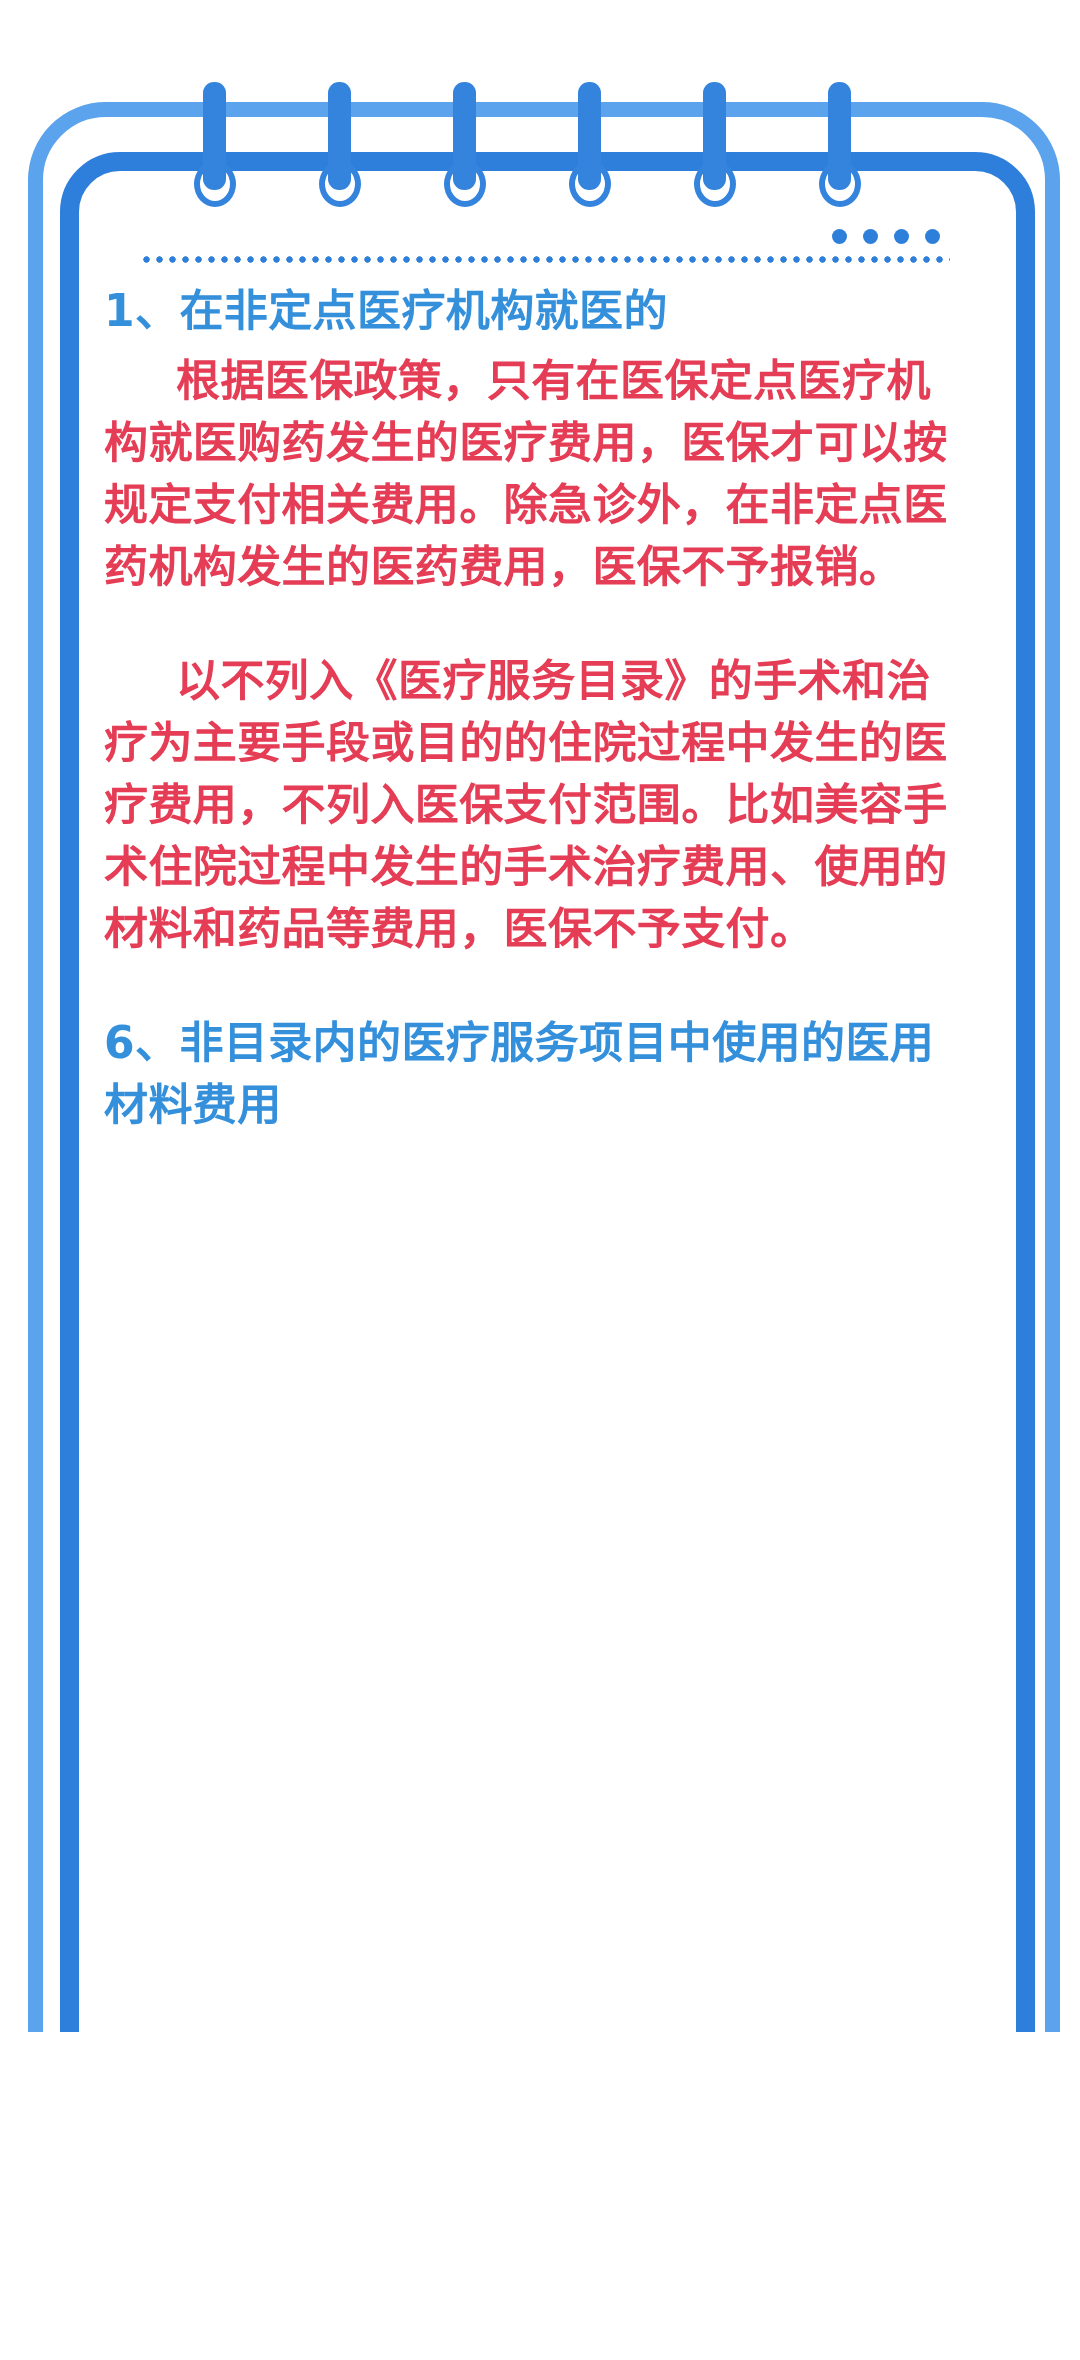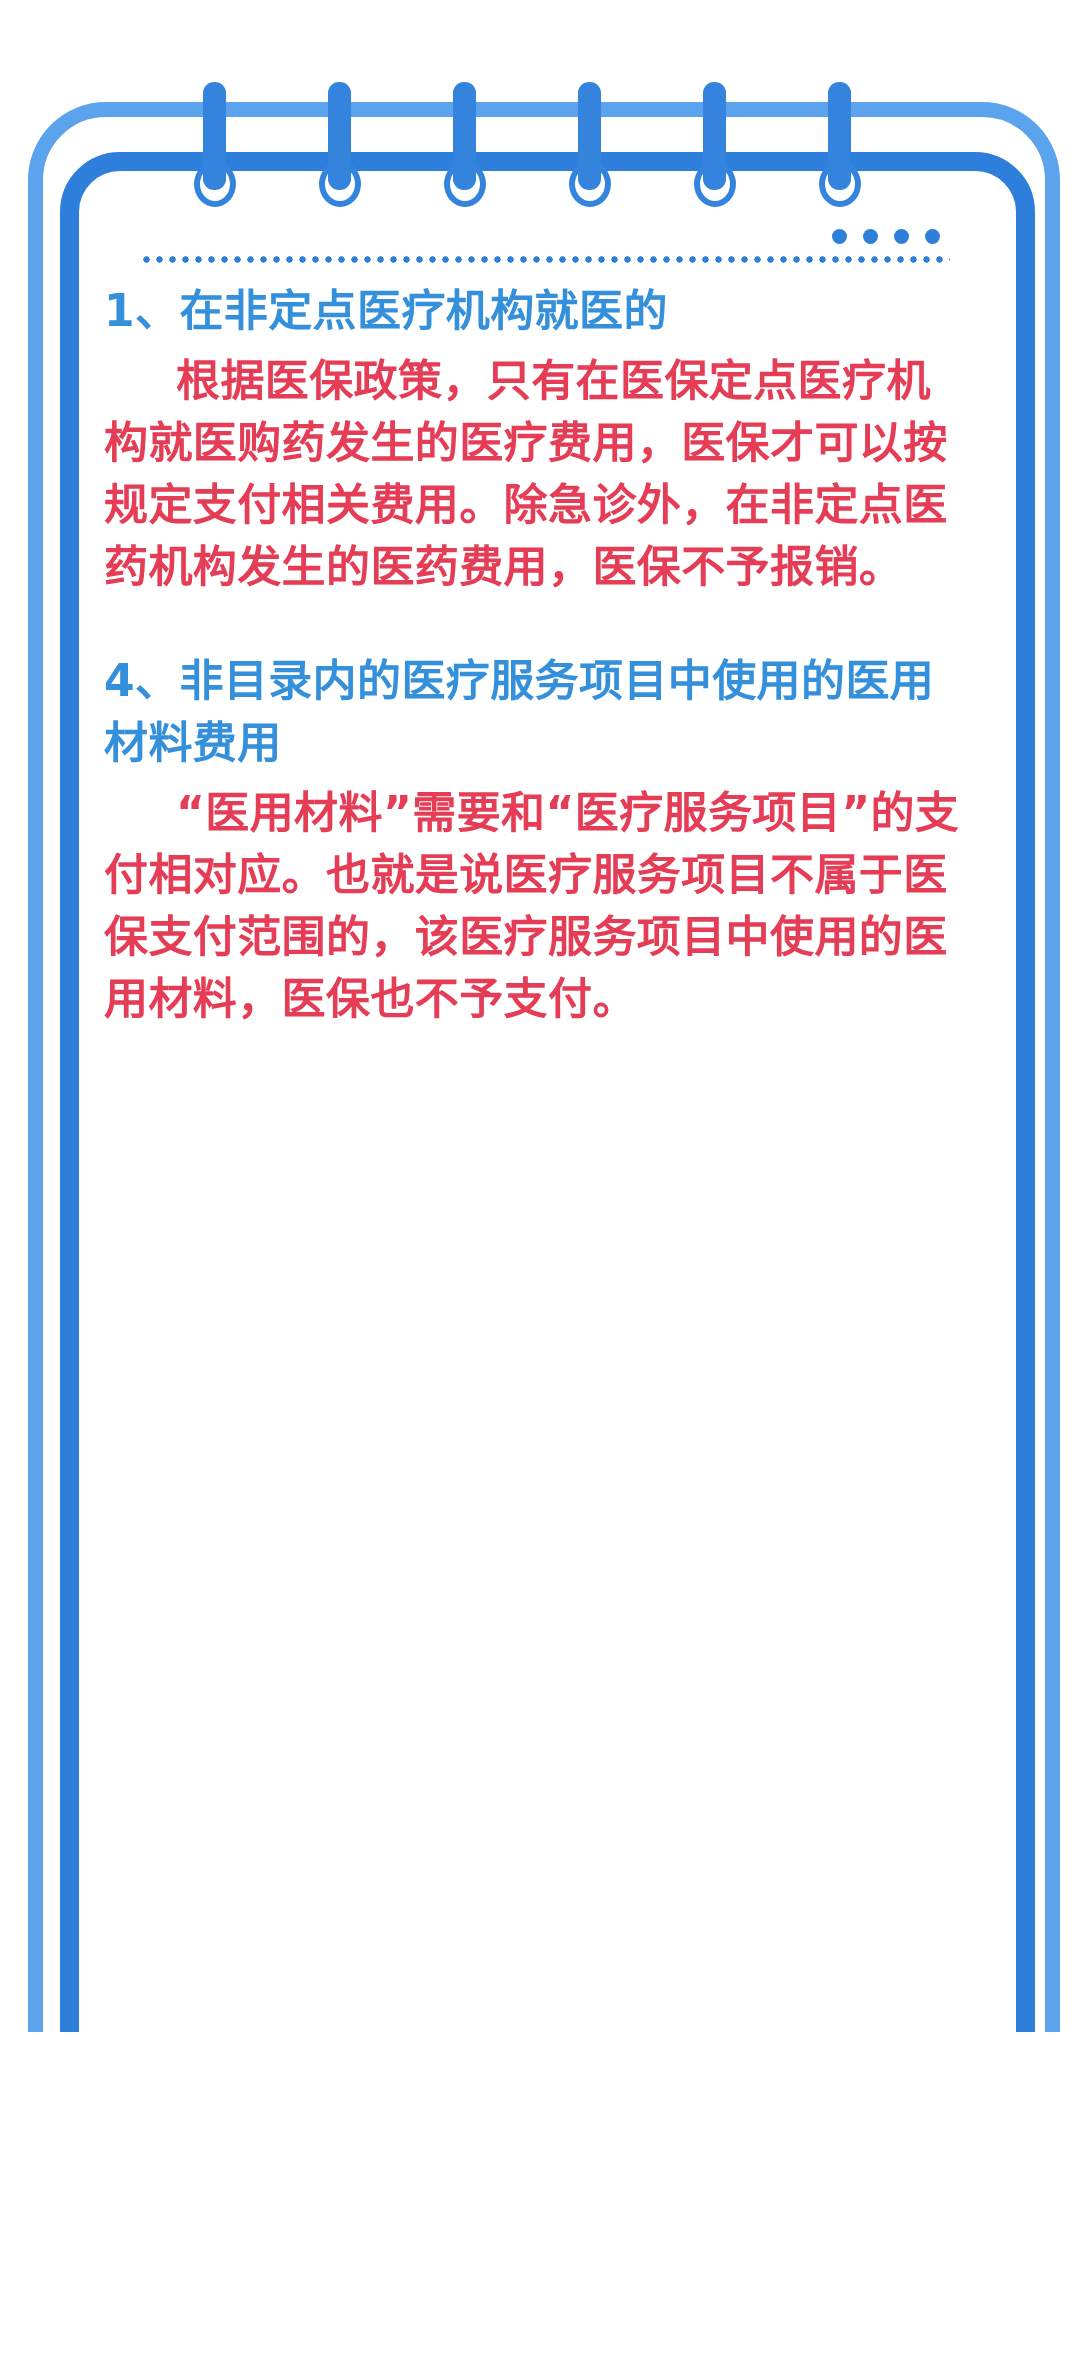--- a/index.html
+++ b/index.html
@@ -94,24 +94,24 @@
   </div>
   <div class="dotted dotted-top"></div>
   <div class="dotted dotted-bottom"></div>
 
   <div class="content">
     <section class="sec">
       <h2 class="sec-h">1、在非定点医疗机构就医的</h2>
       <p class="sec-b">根据医保政策，只有在医保定点医疗机构就医购药发生的医疗费用，医保才可以按规定支付相关费用。除急诊外，在非定点医药机构发生的医药费用，医保不予报销。</p>
     </section>
     <section class="sec">
+      <p class="sec-b">以不列入《医疗服务目录》的手术和治疗为主要手段或目的的住院过程中发生的医疗费用，不列入医保支付范围。比如美容手术住院过程中发生的手术治疗费用、使用的材料和药品等费用，医保不予支付。</p>
     </section>
     <section class="sec">
-      <h2 class="sec-h">4、非目录内的医疗服务项目中使用的医用材料费用</h2>
-      <p class="sec-b">“医用材料”需要和“医疗服务项目”的支付相对应。也就是说医疗服务项目不属于医保支付范围的，该医疗服务项目中使用的医用材料，医保也不予支付。</p>
+      <h2 class="sec-h">6、非目录内的医疗服务项目中使用的医用材料费用</h2>
     </section>
   </div>
 
   <div class="mascot" role="img" aria-label="announcer-boy-with-megaphone">
     <svg viewBox="0 0 302 278" xmlns="http://www.w3.org/2000/svg">
 
       <g>
         <path d="M106 102 C100 44 134 16 176 12 C218 8 250 30 256 64 C260 86 256 108 246 124 C240 134 232 138 226 138 L130 136 C118 130 108 118 106 102 Z" fill="#3A3C45"></path>
       </g>
 

